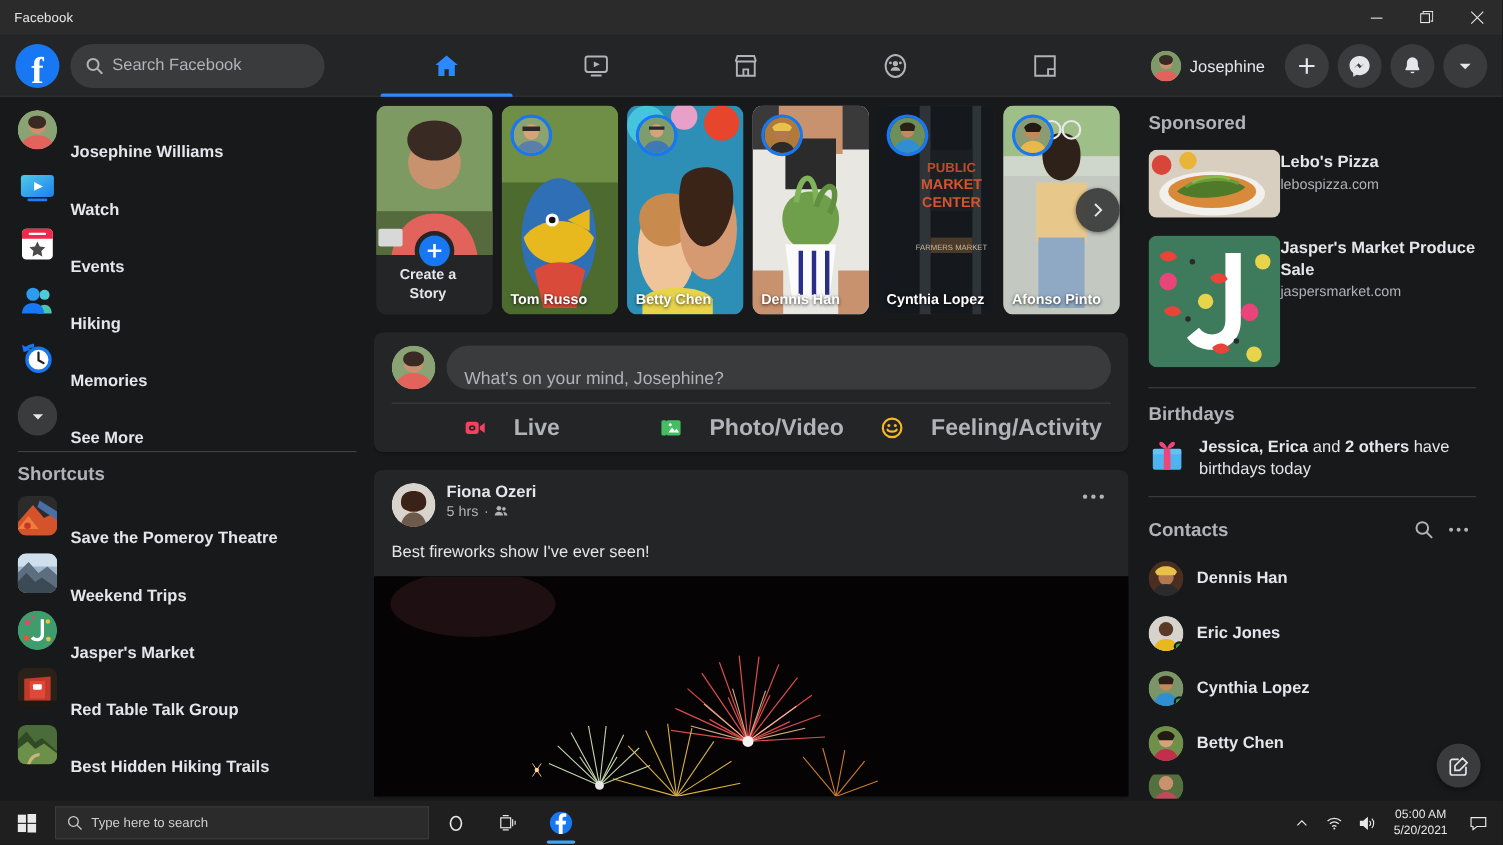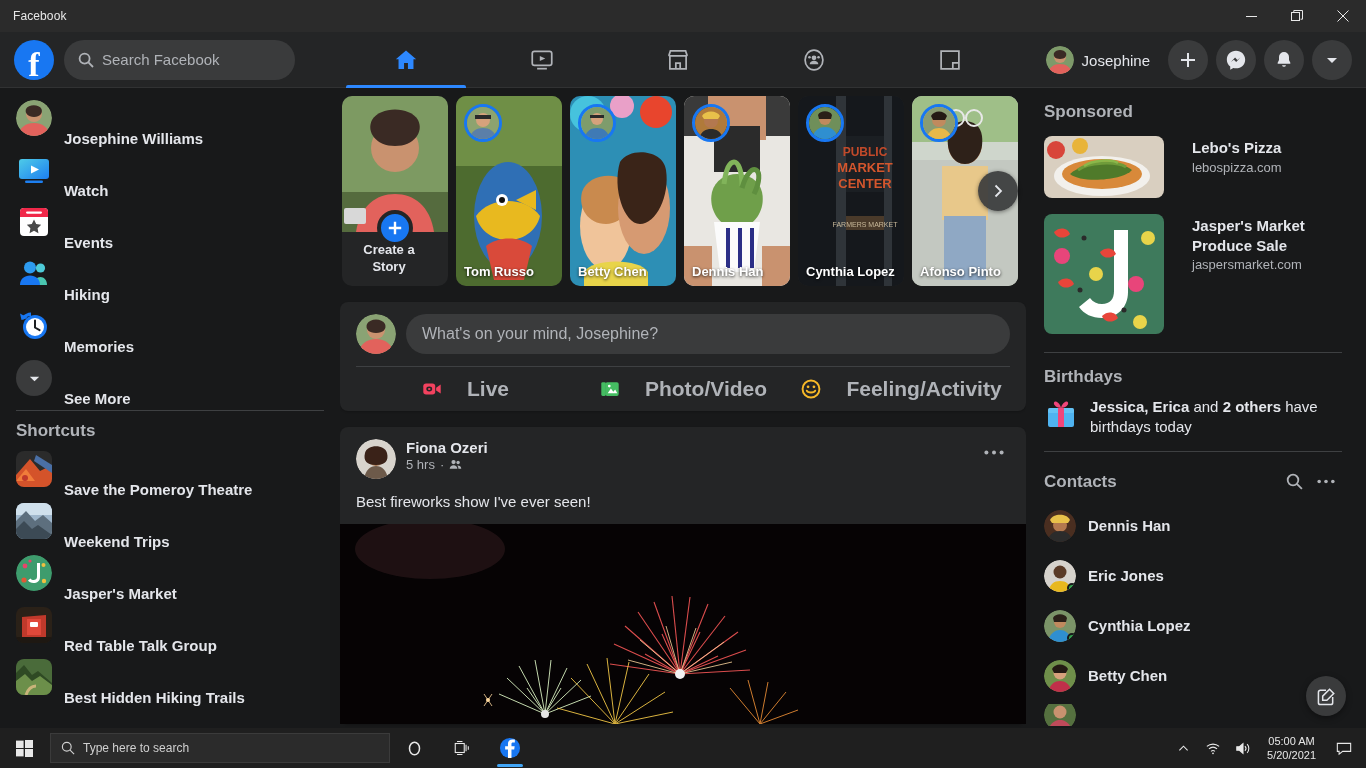--- a/index.html
+++ b/index.html
@@ -143,21 +143,21 @@
 
   .card {
     background: #242526; border-radius: 8px; margin-top: 16px;
     box-shadow: 0 1px 2px rgba(0,0,0,.2);
   }
   .composer { padding: 12px 16px 0 16px; }
   .composer .row1 { display: flex; align-items: center; gap: 10px; }
   .composer .avatar { width: 40px; height: 40px; border-radius: 50%; flex: none; overflow: hidden; }
   .composer .inputpill {
     flex: 1; height: 40px; background: #3a3b3c; border-radius: 20px;
-    display: flex; align-items: center; padding: 16px 16px;
+    display: flex; align-items: flex-end; padding: 0 16px;
     font-size: 16px; color: #b0b3b8;
   }
   .composer .sep { height: 1px; background: #3e4042; margin: 12px 0 0 0; }
   .composer .actions { display: flex; }
   .comp-btn {
     flex: 1; height: 44px; display: flex; align-items: center; justify-content: center;
     gap: 24px; border-radius: 8px; font-size: 21px; font-weight: bold; color: #b0b3b8;
   }
 
   .post .phead { display: flex; align-items: flex-start; padding: 12px 16px 0 16px; }
@@ -165,21 +165,21 @@
   .post .pmeta { margin-left: 10px; flex: 1; }
   .post .pname { font-size: 15px; font-weight: bold; color: #e4e6eb; }
   .post .psub { font-size: 13px; color: #b0b3b8; display: flex; align-items: center; gap: 5px; margin-top: 1px; }
   .post .pdots { color: #b0b3b8; font-size: 20px; letter-spacing: 2px; padding: 0 6px; line-height: 18px; }
   .post .ptext { font-size: 15px; color: #e4e6eb; padding: 14px 16px 14px 16px; }
   .post .pimg { height: 200px; position: relative; overflow: hidden; background: #000; }
 
   
   .right { width: 340px; flex: none; padding: 10px 16px 0 10px; overflow: hidden; }
   .r-title { font-size: 17px; font-weight: bold; color: #b0b3b8; padding: 4px 8px 6px 8px; }
-  .ad { display: flex; gap: 28px; padding: 8px; border-radius: 8px; align-items: flex-start; }
+  .ad { display: flex; gap: 0; padding: 8px; border-radius: 8px; align-items: flex-start; }
   .ad .thumb { width: 120px; height: 62px; border-radius: 8px; overflow: hidden; flex: none; }
   .ad.tall .thumb { height: 120px; }
   .ad .info { padding-top: 2px; }
   .ad .t { font-size: 15px; font-weight: bold; color: #e4e6eb; line-height: 1.3; }
   .ad .u { font-size: 13px; color: #b0b3b8; margin-top: 2px; }
   .bday { display: flex; gap: 12px; padding: 4px 8px; align-items: flex-start; }
   .bday .txt { font-size: 15px; color: #e4e6eb; line-height: 1.33; }
   .bday .txt b { font-weight: bold; }
   .r-head { display: flex; align-items: center; padding: 4px 8px 6px 8px; }
   .r-head .r-title { flex: 1; padding: 0; }

